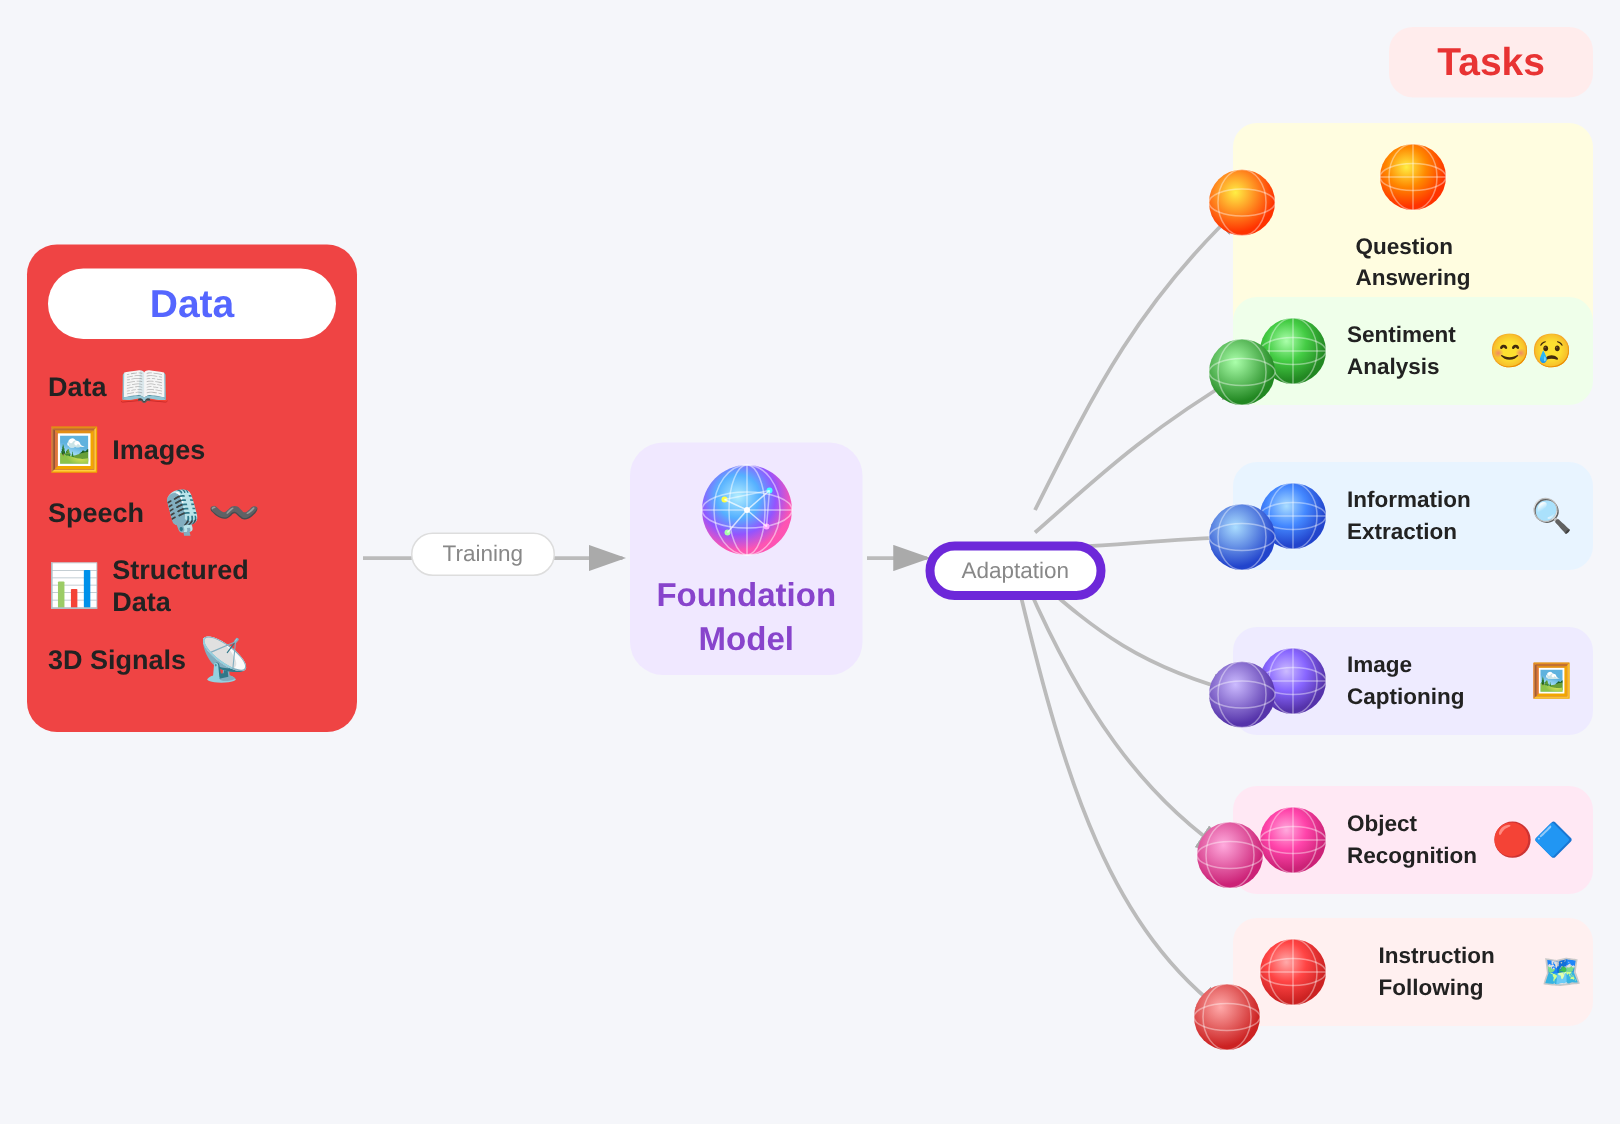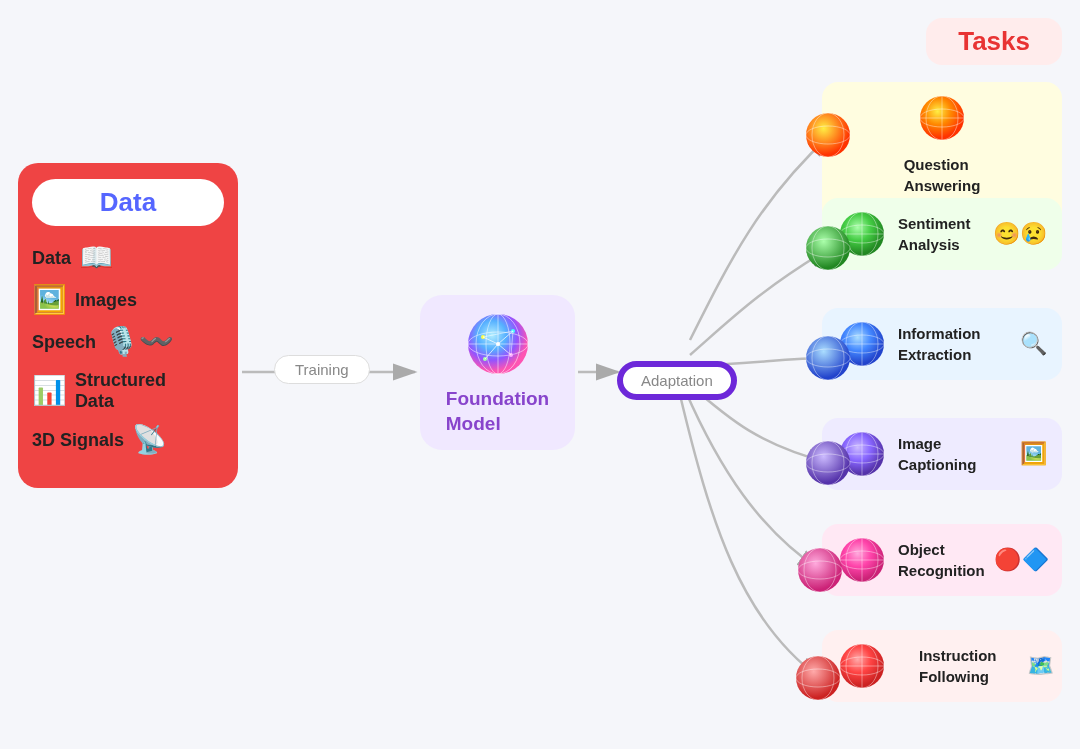--- a/index.html
+++ b/index.html
@@ -61,24 +61,24 @@
       height: 155px;
       background: #f0e8ff;
       border-radius: 22px;
       display: flex;
       flex-direction: column;
       align-items: center;
       justify-content: center;
       gap: 4px;
     }
     .foundation-label {
-      font-size: 19px;
+      font-size: 22px;
       font-weight: bold;
       color: #8844cc;
-      text-align: left;
+      text-align: center;
       line-height: 1.3;
     }
 
     
     .fm-globe {
       width: 70px;
       height: 70px;
       margin-bottom: 4px;
     }
 
@@ -347,21 +347,21 @@
     <ellipse cx="26" cy="26" rx="16" ry="22" fill="none" stroke="rgba(255,255,255,0.4)" stroke-width="1"></ellipse>
     <line x1="26" y1="4" x2="26" y2="48" stroke="rgba(255,255,255,0.4)" stroke-width="1"></line>
     <line x1="4" y1="26" x2="48" y2="26" stroke="rgba(255,255,255,0.4)" stroke-width="1"></line>
   </svg>
   <div style="flex:1;">
     <span class="task-card-label">Object<br>Recognition</span>
   </div>
   <span style="font-size:22px;">🔴🔷</span>
 </div>
 
-<div class="task-card" style="top:630px;background:#fff0f0;gap:31px;">
+<div class="task-card" style="top:612px;background:#fff0f0;gap:31px;">
   <svg class="task-globe" viewBox="0 0 52 52" xmlns="http://www.w3.org/2000/svg">
     <defs>
         <radialGradient id="g6" cx="40%" cy="35%" r="60%">
           <stop offset="0%" stop-color="#ffaaaa"></stop>
           <stop offset="50%" stop-color="#ff4444"></stop>
           <stop offset="100%" stop-color="#cc2222"></stop>
         </radialGradient>
       </defs>
     <circle cx="26" cy="26" r="22" fill="url(#g6)"></circle>
     <ellipse cx="26" cy="26" rx="22" ry="9" fill="none" stroke="rgba(255,255,255,0.4)" stroke-width="1"></ellipse>

